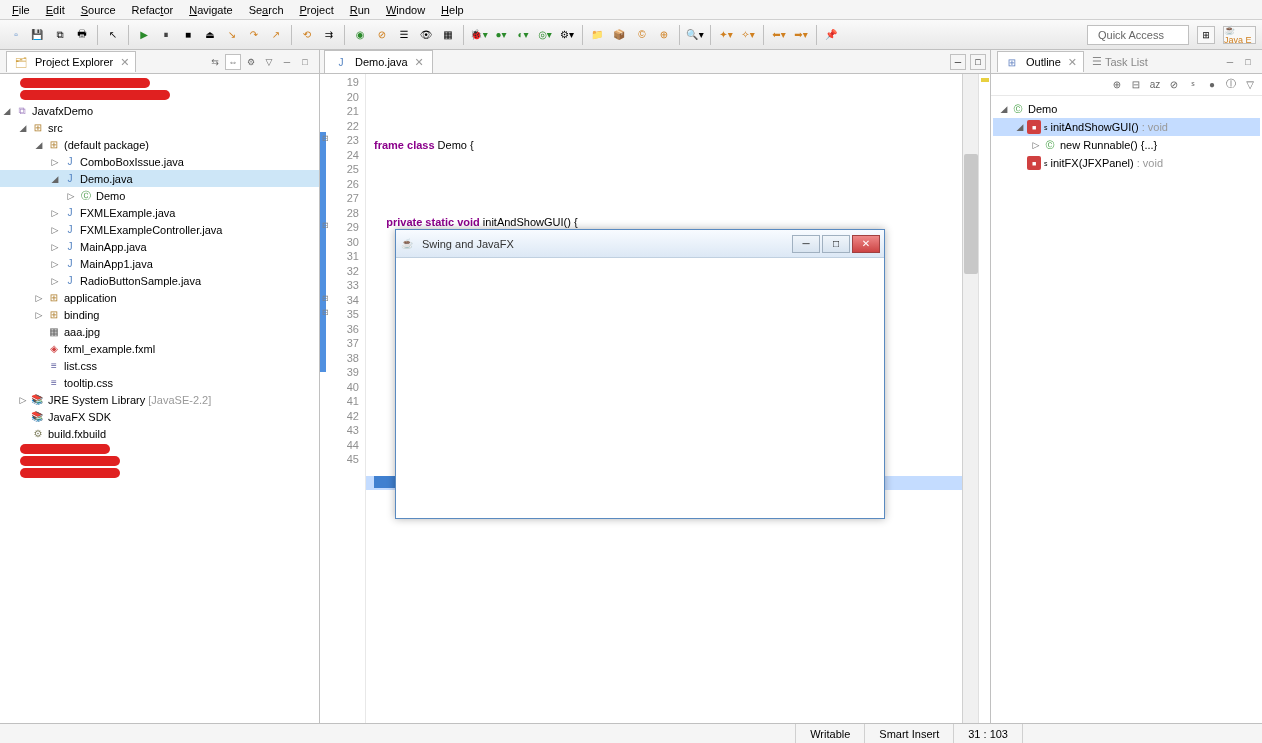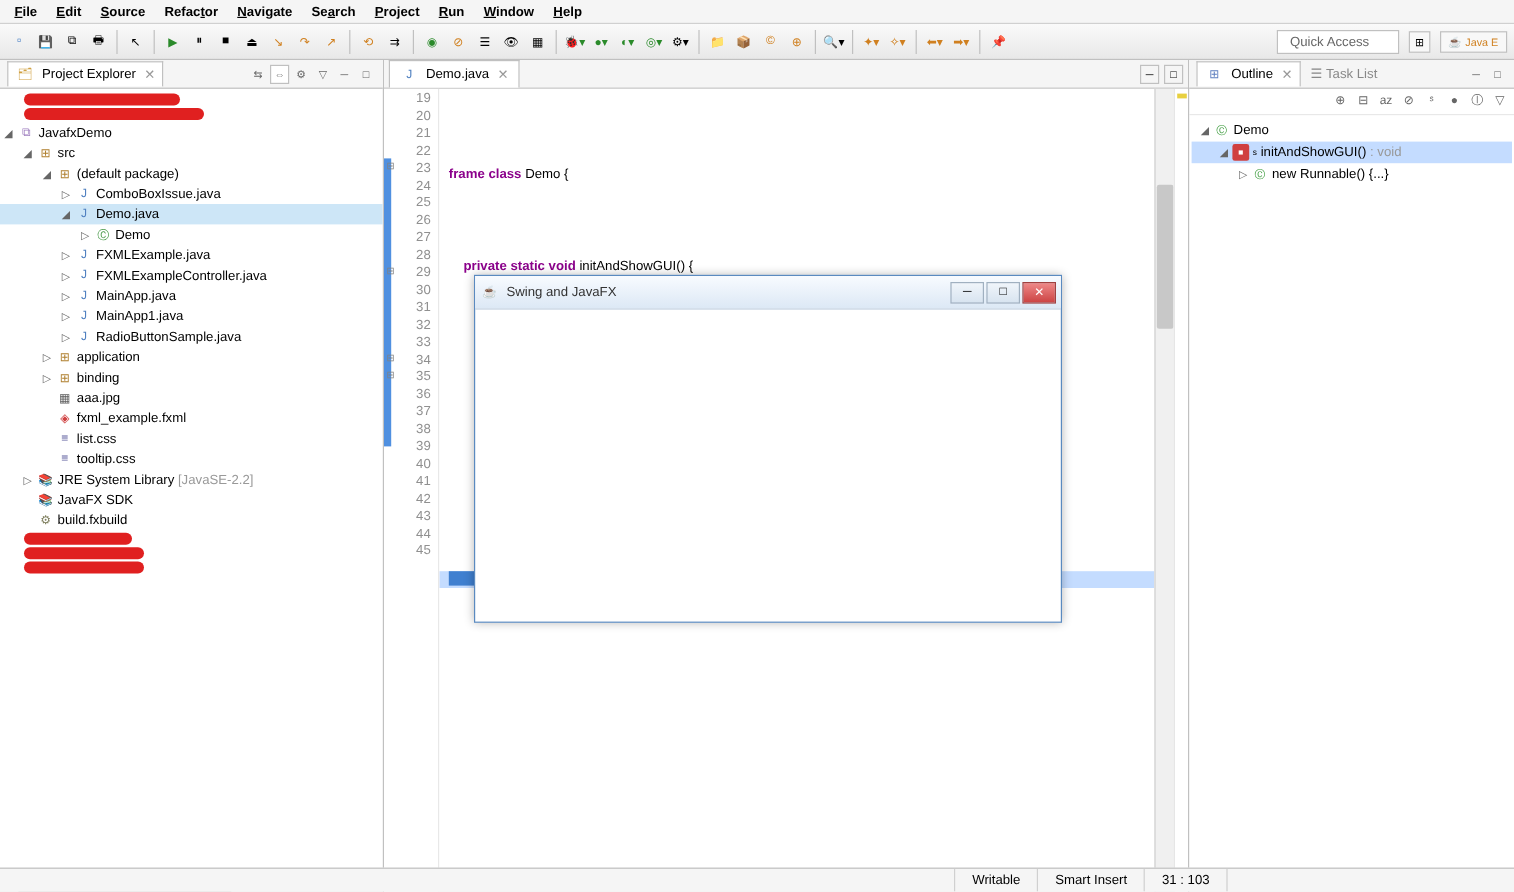--- a/index.html
+++ b/index.html
@@ -1,19 +1,19 @@
 <!DOCTYPE html>
 <html><head>
 <meta charset="utf-8">
 <style>
 * { box-sizing: border-box; margin: 0; padding: 0; font-family: "Segoe UI", Tahoma, sans-serif; font-size: 11px; }
 body { background: #f0f0f0; width: 1262px; height: 743px; overflow: hidden; position: relative; }
 
 
-.menubar { height: 20px; background: #f5f5f5; display: flex; align-items: center; padding: 0 4px; border-bottom: 1px solid #d0d0d0; font-weight: bold; }
+.menubar { height: 20px; background: #f5f5f5; display: flex; align-items: center; padding: 0 4px; border-bottom: 1px solid #d0d0d0; }
 .menubar span { padding: 2px 8px; cursor: default; }
 .menubar span u { text-decoration: underline; }
 
 
 .toolbar { height: 30px; background: linear-gradient(#fafafa,#e8e8e8); border-bottom: 1px solid #c0c0c0; display: flex; align-items: center; padding: 0 6px; gap: 2px; }
 .tb-btn { width: 20px; height: 20px; border: 1px solid transparent; display: inline-flex; align-items: center; justify-content: center; font-size: 10px; }
 .tb-sep { width: 1px; height: 20px; background: #c0c0c0; margin: 0 3px; }
 .tb-btn.green { color: #2a8a2a; }
 .tb-btn.orange { color: #d08020; }
 .tb-btn.blue { color: #3070c0; }
@@ -160,21 +160,21 @@
   <span class="tb-sep"></span>
   <span class="tb-btn orange">✦▾</span>
   <span class="tb-btn orange">✧▾</span>
   <span class="tb-sep"></span>
   <span class="tb-btn orange">⬅▾</span>
   <span class="tb-btn orange">➡▾</span>
   <span class="tb-sep"></span>
   <span class="tb-btn">📌</span>
   <div class="quick-access">Quick Access</div>
   <div class="persp-btn">⊞</div>
-  <div class="persp-btn" style="width:56px;color:#d08020">☕ Java E</div>
+  <div class="persp-btn" style="width:33px;color:#d08020">☕ Java E</div>
 </div>
 
 <div class="main">
 
   <div class="left-panel">
     <div class="panel-tab">
       <div class="title">
         <span class="ticon folder">🗂</span>
         <span>Project Explorer</span>
         <span style="color:#999;margin-left:3px">✕</span>
@@ -403,20 +403,21 @@
           <span class="exp">◢</span>
           <span class="oicon cls">Ⓒ</span>
           <span>Demo</span>
         </div>
       <div class="oitem sel" style="padding-left:20px"><span class="exp">◢</span><span class="oicon prv">■</span><sup style="font-size:7px">s</sup>&nbsp;<span><span>initAndShowGUI()</span><span class="oret"> : void</span></span></div>
       <div class="oitem" style="padding-left:36px">
           <span class="exp">▷</span>
           <span class="oicon cls">Ⓒ</span>
           <span>new Runnable() {...}</span>
         </div>
+      <div class="oitem" style="padding-left:20px"><span class="exp blank">▷</span><span class="oicon prv">■</span><sup style="font-size:7px">s</sup>&nbsp;<span><span>initFX(JFXPanel)</span><span class="oret"> : void</span></span></div>
     </div>
   </div>
 </div>
 
 <div class="status">
   <div class="spacer"></div>
   <div class="cell">Writable</div>
   <div class="cell">Smart Insert</div>
   <div class="cell">31 : 103</div>
   <div class="cell" style="width:240px"></div>

